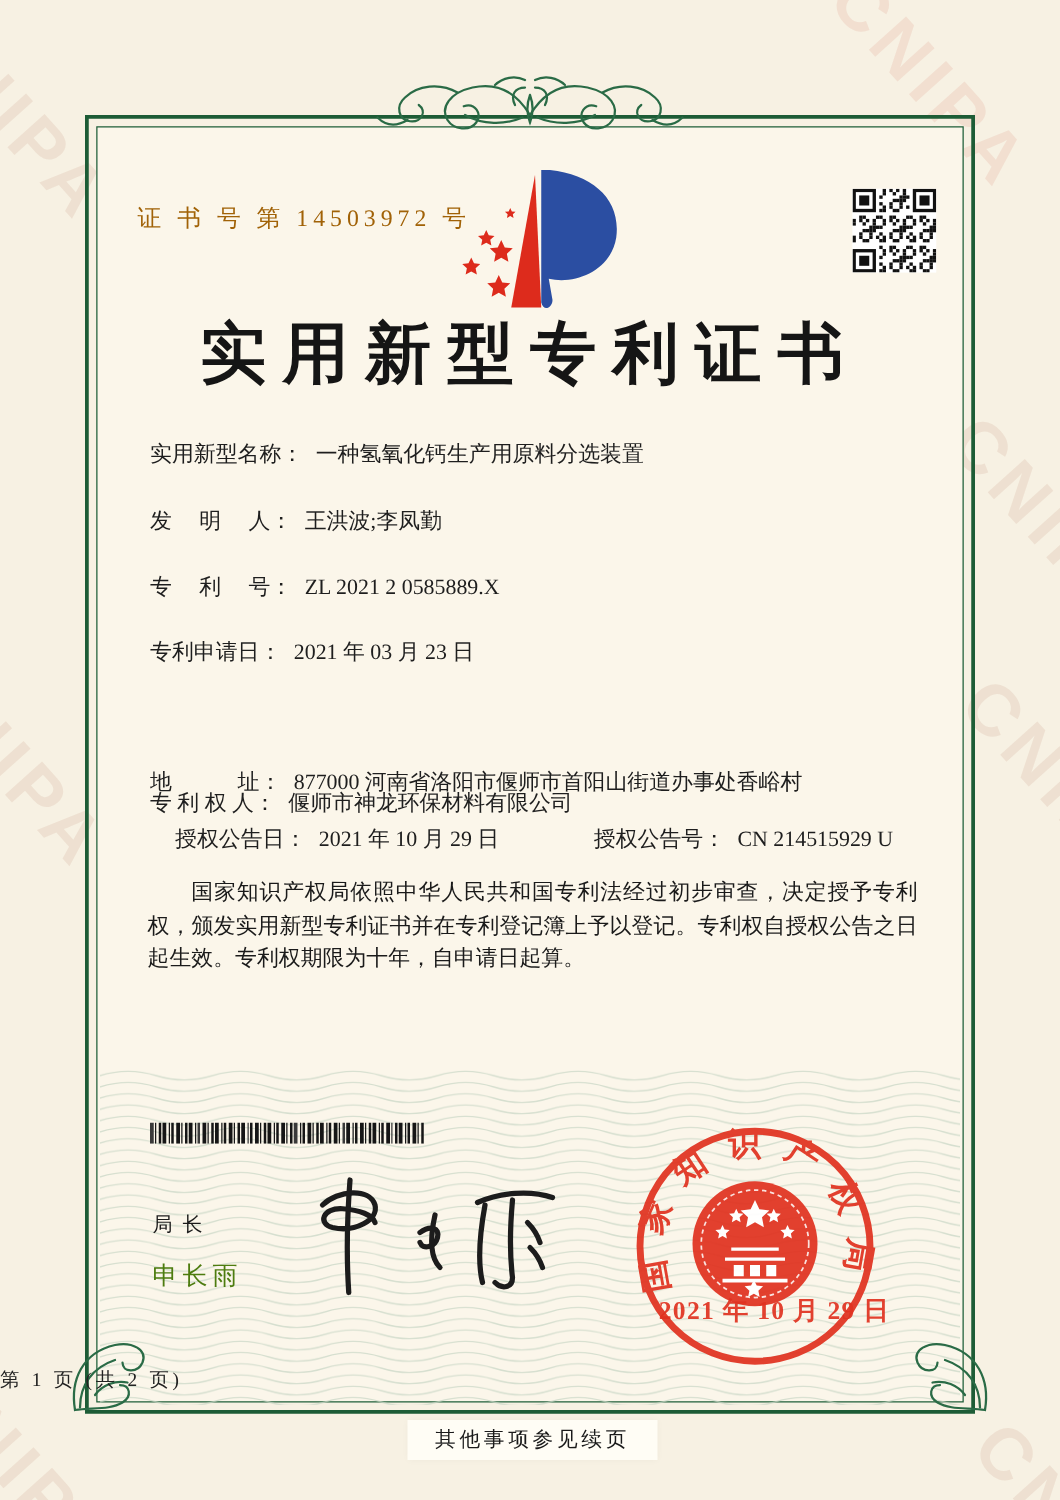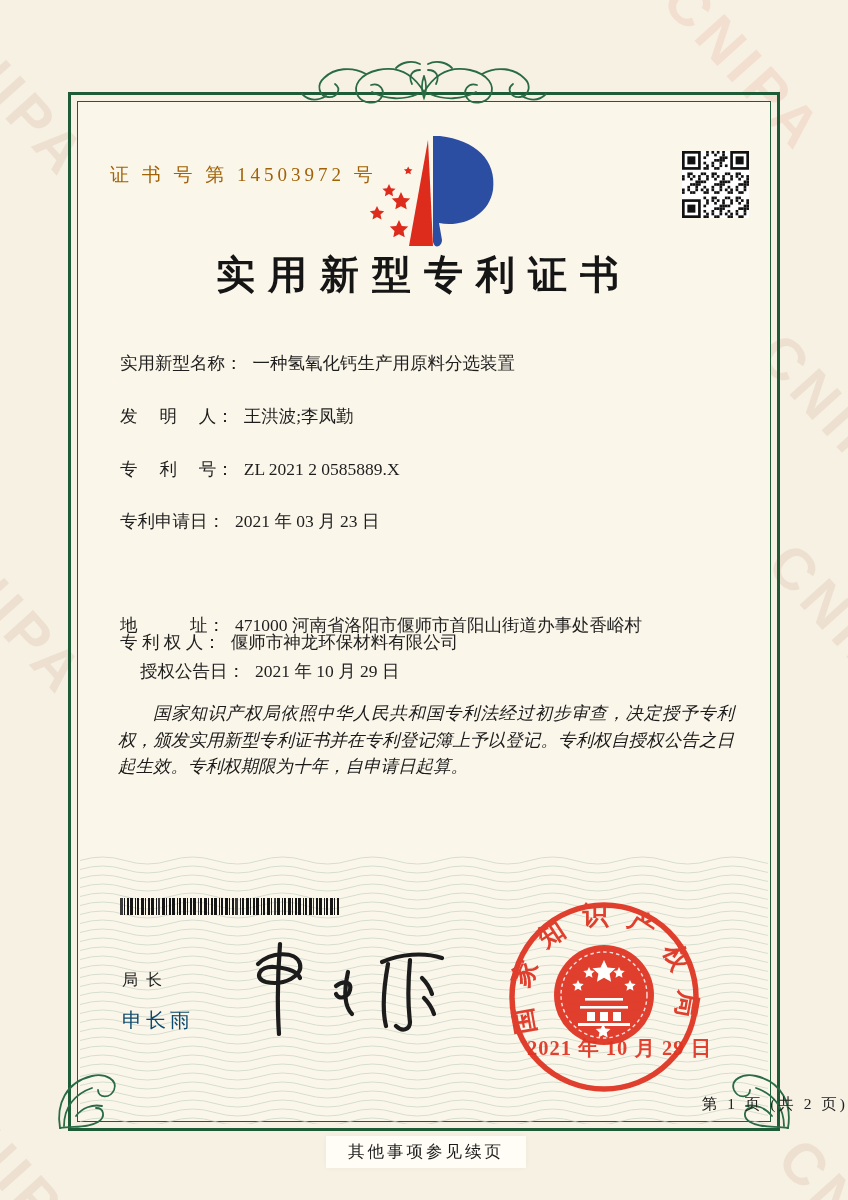--- a/index.html
+++ b/index.html
@@ -27,39 +27,39 @@
   }
   
   .frame-outer { left:68px; top:92px; width:712px; height:1039px; border:3px solid #1d5c36; }
   .frame-inner { left:77px; top:101px; width:694px; height:1021px; border:1px solid #1d5c36; background:#fbf6ea; }
   
   .cert-no { left:110px; top:146px; font-size:19px; letter-spacing:4px; color:#a16207;margin-top:16px; }
   .logo-svg { left:345px; top:128px; }
   .qr-svg { left:682px; top:151px; background:#fff; }
   .title {
     left:0; top:248px; width:848px; text-align:center;
-    font-size:39px; font-weight:bold; letter-spacing:13px; color:#151515;
+    font-size:53px; font-weight:bold; letter-spacing:13px; color:#151515;
   }
   
   .field-row { position:absolute; left:120px; width:616px; font-size:17.5px; color:#1e1e1e; white-space:nowrap; }
   .field-label { display:inline-block; color:#1e1e1e; }
   .field-value { margin-left:10px; }
   .grant-no { position:absolute; left:335px; }
   
   .body-text { left:118px; top:700px; width:616px; font-size:17.5px; line-height:26.5px; text-align:justify; color:#1a1a1a; }
-  .body-text p { text-indent:2em;font-style:italic; }
+  .body-text p { text-indent:2em; }
   
   .waves-svg { left:80px; top:856px; }
   .barcode-svg { left:120px; top:898px; }
   .officer-title { left:122px; top:970px; font-size:16px; letter-spacing:8px; color:#1a1a1a; }
-  .officer-name { left:122px; top:1007px; font-size:20px; letter-spacing:4px; color:#0c4a6e; }
+  .officer-name { left:122px; top:1007px; font-size:20px; letter-spacing:4px; color:#4d7c0f; }
   .signature-svg { left:244px; top:934px; }
   .seal-svg { left:505px; top:898px; }
   .seal-date { left:527px; top:1034px; font-size:20.5px; color:#e03220; letter-spacing:1px; font-weight:bold; opacity:.92; }
-  .page-info { left:0; top:1094px; width:848px; text-align:right; font-size:15.5px; letter-spacing:3px; color:#222; }
+  .page-info { left:0; top:1094px; width:848px; text-align:left; font-size:15.5px; letter-spacing:3px; color:#222; }
   .continuation { left:326px; top:1136px; width:200px; height:32px; background:#fffdf5;
     text-align:center; line-height:32px; font-size:16.5px; letter-spacing:3px; color:#1a1a1a;
     box-shadow:0 0 6px rgba(0,0,0,0.04); }
   .ornament-top { left:300px; top:58px; }
   .corner-bl { left:54px; top:1066px; }
   .corner-br { left:724px; top:1066px; }
 </style>
 </head>
 <body>
 
@@ -323,24 +323,27 @@
 <div class="field-row" style="top:457px;">
   <span class="field-label">专　 利 　号：</span><span class="field-value">ZL 2021 2 0585889.X</span>
 </div>
 <div class="field-row" style="top:509px;">
   <span class="field-label">专利申请日：</span><span class="field-value">2021 年 03 月 23 日</span>
 </div>
 <div class="field-row" style="top:586px;margin-top:44px;">
   <span class="field-label">专 利 权 人：</span><span class="field-value">偃师市神龙环保材料有限公司</span>
 </div>
 <div class="field-row" style="top:613px;">
-  <span class="field-label">地　　　址：</span><span class="field-value">471000 河南省洛阳市偃师市首阳山街道办事处香峪村</span>
+  <span class="field-label">地　　　址：</span><span class="field-value">877000 河南省洛阳市偃师市首阳山街道办事处香峪村</span>
 </div>
 <div class="field-row" style="top:659px;margin-left:20px;">
   <span class="field-label">授权公告日：</span><span class="field-value">2021 年 10 月 29 日</span>
+  <span class="grant-no">
+    <span class="field-label">授权公告号：</span><span class="field-value">CN 214515929 U</span>
+  </span>
 </div>
 
 <div class="abs body-text">
   <p>国家知识产权局依照中华人民共和国专利法经过初步审查，决定授予专利权，颁发实用新型专利证书并在专利登记簿上予以登记。专利权自授权公告之日起生效。专利权期限为十年，自申请日起算。</p>
 </div>
 
 <svg id="barcode" class="abs barcode-svg" width="224" height="17">
     <rect x="0" y="0" width="3" height="17" fill="#3a3a3a"></rect>
     <rect x="4" y="0" width="1" height="17" fill="#161616"></rect>
     <rect x="7" y="0" width="2" height="17" fill="#161616"></rect>

